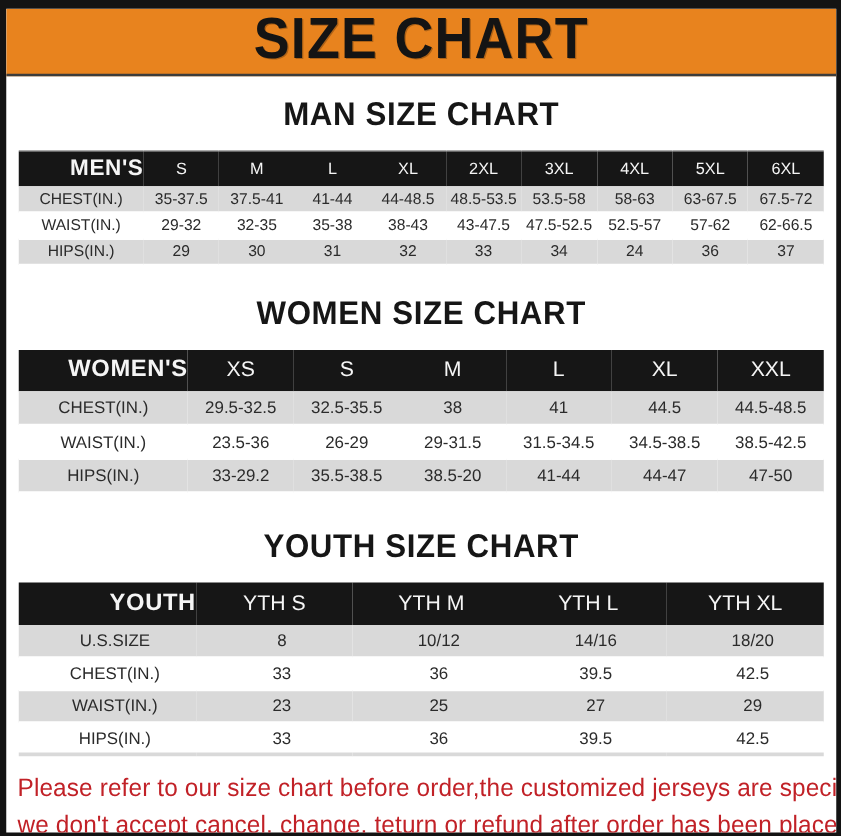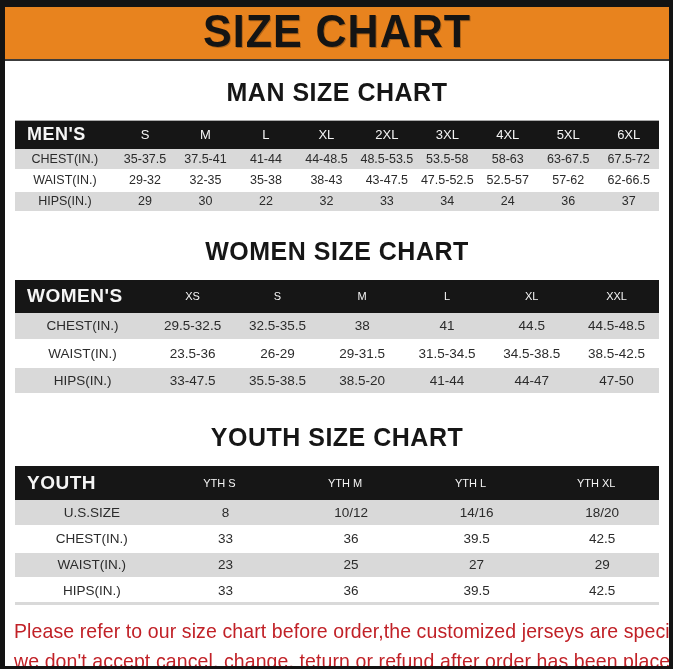--- a/index.html
+++ b/index.html
@@ -54,27 +54,27 @@
     margin: 0 auto;
     border-collapse: collapse;
     table-layout: fixed;
   }
   .tbl-man   { border-top: 1px solid #aaa; }
   thead th {
     background: var(--headerBlack, #161616);
     color: #f5f5f5;
     font-weight: 500;
     text-align: center;
-    font-size: 11px;
+    font-size: 17px;
   }
   .tbl-man   thead th { height: 28px; font-size: 13px; }
   .tbl-women thead th { height: 33px; }
   .tbl-youth thead th { height: 34px; }
   thead th:first-child {
-    text-align: left;
+    text-align: right;
     padding-left: 12px;
     font-weight: 800;
     font-size: 19px;
     letter-spacing: 0.5px;
   }
   .tbl-man   thead th:first-child { width: 15.5%; font-size: 18px; }
   .tbl-women thead th:first-child { width: 21%; }
   .tbl-youth thead th:first-child { width: 22%; margin-left: 12px; }
   tbody td {
     text-align: center;
@@ -149,21 +149,21 @@
             <td>43-47.5</td>
             <td>47.5-52.5</td>
             <td>52.5-57</td>
             <td>57-62</td>
             <td>62-66.5</td>
           </tr>
           <tr>
             <td>HIPS(IN.)</td>
             <td>29</td>
             <td>30</td>
-            <td>22</td>
+            <td>31</td>
             <td>32</td>
             <td>33</td>
             <td>34</td>
             <td>24</td>
             <td>36</td>
             <td>37</td>
           </tr>
         </tbody>
       </table>
   </div>
@@ -196,21 +196,21 @@
             <td>WAIST(IN.)</td>
             <td>23.5-36</td>
             <td>26-29</td>
             <td>29-31.5</td>
             <td>31.5-34.5</td>
             <td>34.5-38.5</td>
             <td>38.5-42.5</td>
           </tr>
           <tr>
             <td>HIPS(IN.)</td>
-            <td>33-47.5</td>
+            <td>33-29.2</td>
             <td>35.5-38.5</td>
             <td>38.5-20</td>
             <td>41-44</td>
             <td>44-47</td>
             <td>47-50</td>
           </tr>
         </tbody>
       </table>
   </div>
 

